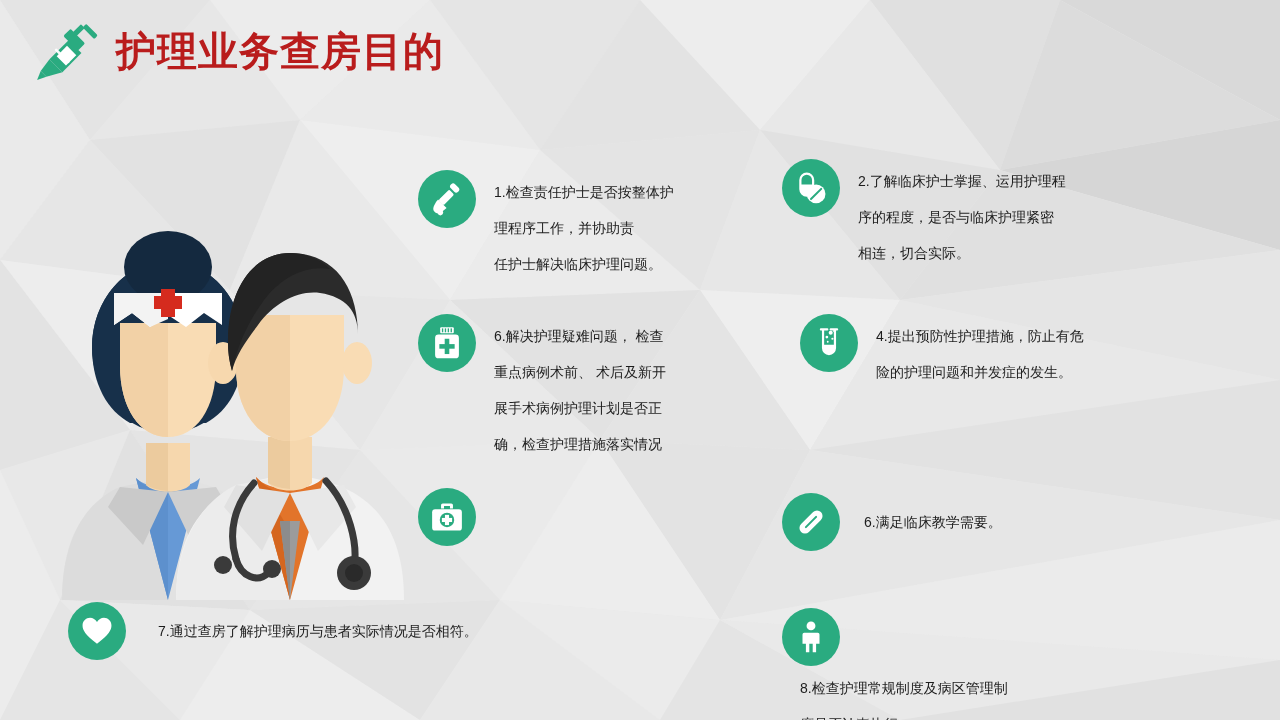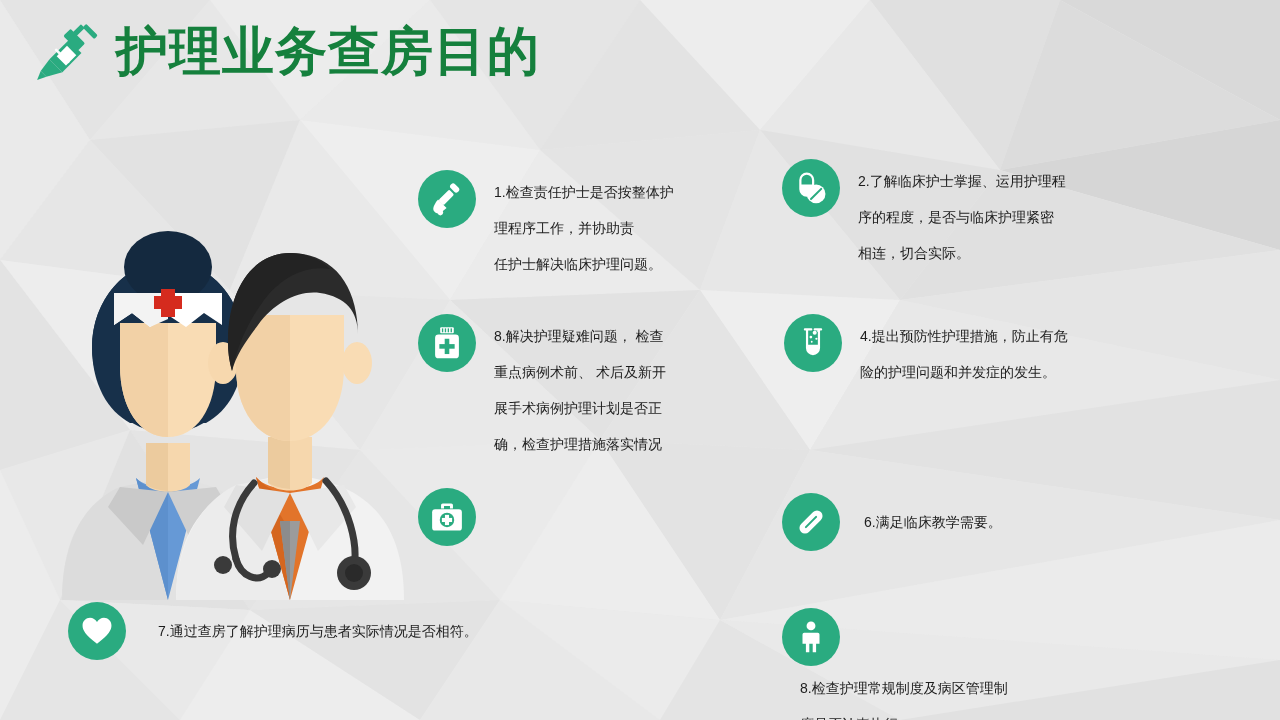--- a/index.html
+++ b/index.html
@@ -13,21 +13,21 @@
   
   #bg-poly { position:absolute; inset:0; width:1280px; height:720px; z-index:0; }
 
   
   .title-bar {
     position:absolute; left:34px; top:18px;
     display:flex; align-items:center; gap:16px; z-index:5;
   }
   .syringe-icon { width:66px; height:66px; display:block; }
   .slide-title {
-    font-size:52px; font-weight:bold; color:#15803d;
+    font-size:40px; font-weight:bold; color:#b91c1c;
     letter-spacing:1px; line-height:1; white-space:nowrap;
   }
 
   
   #people { position:absolute; left:58px; top:215px; z-index:3; }
 
   
   .item { position:absolute; display:flex; align-items:flex-start; z-index:6; }
   .bullet-icon {
     width:58px; height:58px; border-radius:50%;
@@ -38,21 +38,21 @@
   .item-text {
     font-size:14px; color:#1d1d1d; line-height:36px;
     white-space:pre-line; margin-left:18px; padding-top:4px;
   }
   .item.inline { align-items:center; }
   .item.inline .item-text { padding-top:0; }
 
   #item-1 { left:418px; top:170px; width:360px; }
   #item-2 { left:782px; top:159px; width:430px; }
   #item-3 { left:418px; top:314px; width:360px; }
-  #item-4 { left:784px; top:314px; width:440px; }
+  #item-4 { left:800px; top:314px; width:440px; }
   #item-5 { left:418px; top:488px; width:360px; }
   #item-6 { left:782px; top:493px; width:420px; }
   #item-7 { left:68px; top:602px; width:600px; }
   #item-8 { left:782px; top:608px; width:440px;flex-direction:column; }
   #item-6 .item-text { margin-left:24px; }
   #item-7 .item-text { margin-left:32px; }
 </style>
 </head>
 <body>
 
@@ -242,21 +242,21 @@
         <rect x="14" y="2.8" width="1.6" height="4.6"></rect>
         <rect x="17.4" y="2.8" width="1.6" height="4.6"></rect>
         <rect x="20.8" y="2.8" width="1.6" height="4.6"></rect>
         <rect x="24.2" y="2.8" width="1.6" height="4.6"></rect>
         <rect x="17.3" y="15" width="5.4" height="18"></rect>
         <rect x="11" y="21.3" width="18" height="5.4"></rect>
       </g>
     </g>
       </svg>
   </span>
-  <div class="item-text">8.解决护理疑难问题， 检查
+  <div class="item-text">6.解决护理疑难问题， 检查
 重点病例术前、 术后及新开
 展手术病例护理计划是否正
 确，检查护理措施落实情况</div>
 </div>
 
 <div class="item" id="item-4">
   <span class="bullet-icon">
     <svg viewBox="0 0 40 40">
         <g>
       <path d="M13 4 v22 a7 7 0 0 0 14 0 v-22" fill="none" stroke="#ffffff" stroke-width="2.6"></path>

